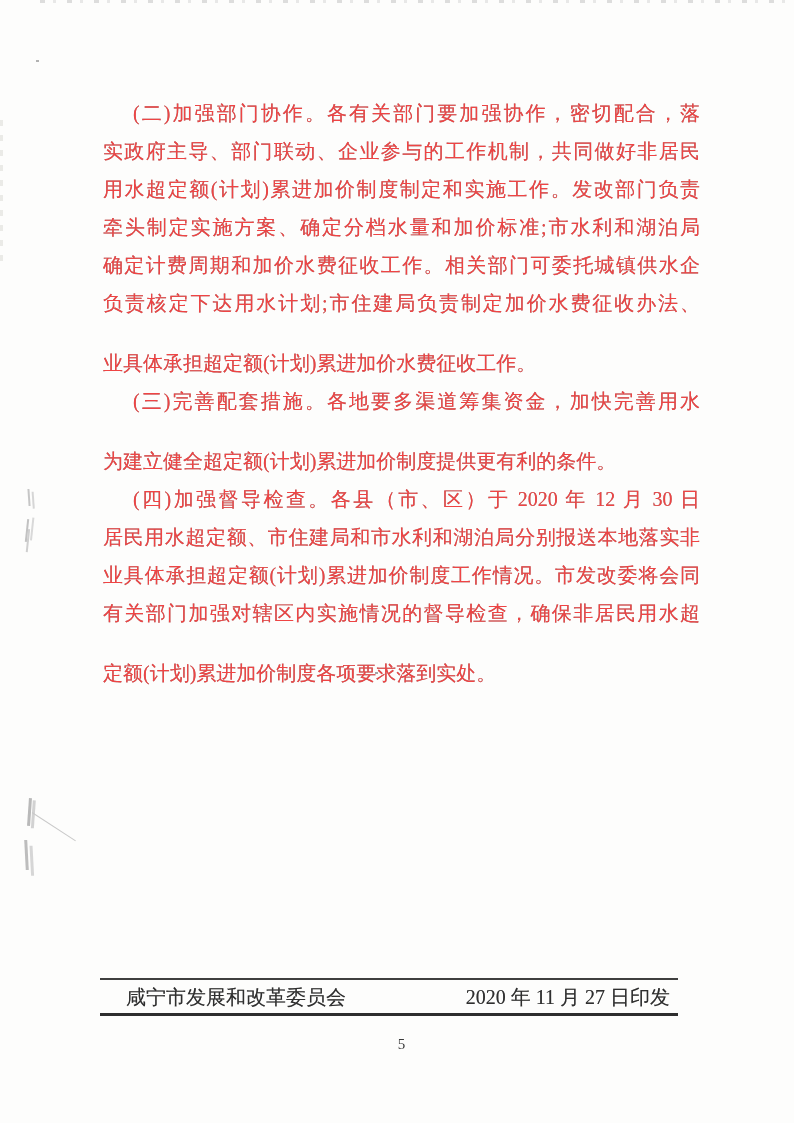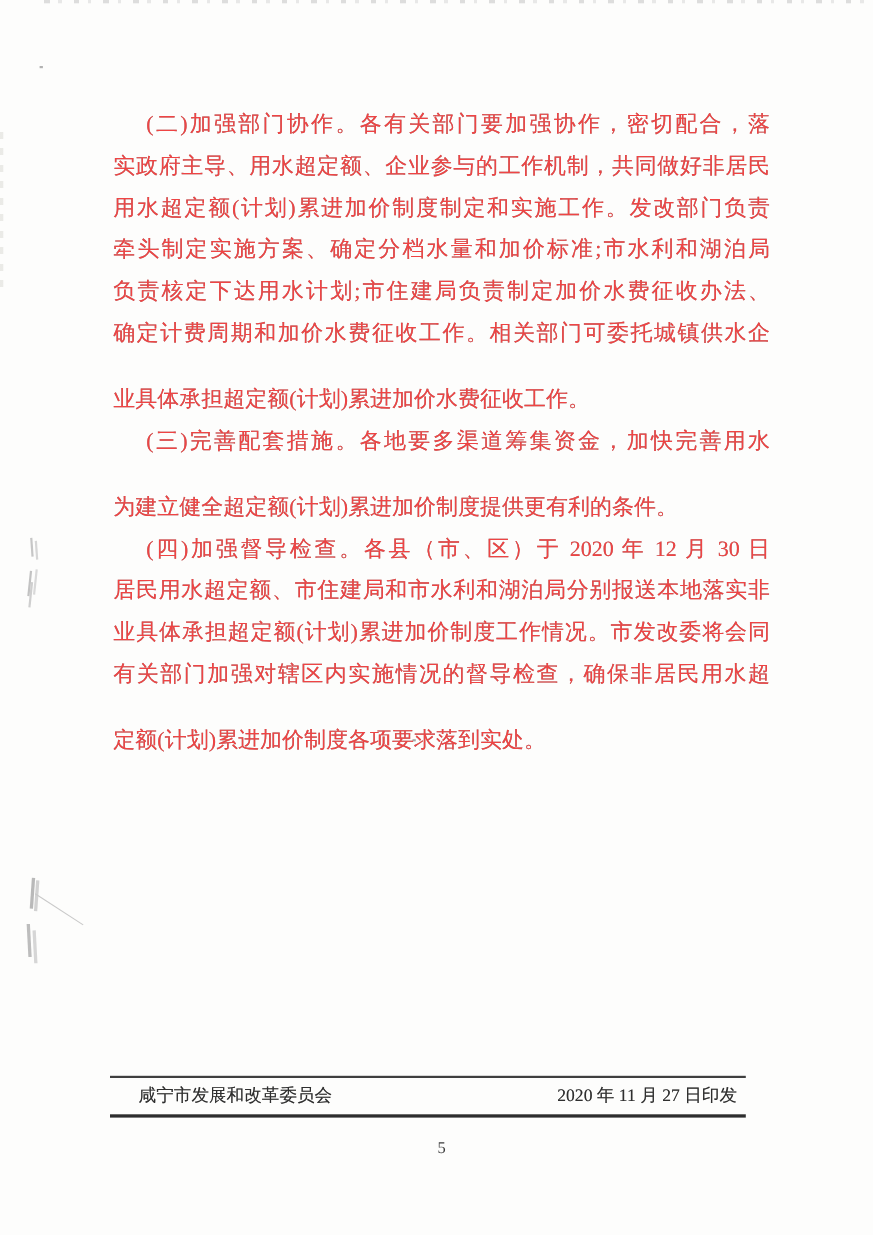--- a/index.html
+++ b/index.html
@@ -48,21 +48,21 @@
     top: 978px;
     width: 578px;
     border-top: 2px solid #3f3f3f;
     border-bottom: 3px solid #2e2e2e;
   }
   .footer-row {
     display: flex;
     justify-content: space-between;
     align-items: center;
     padding: 5px 8px 4px 26px;
-    font-size: 16px;
+    font-size: 20px;
     line-height: 24px;
     color: #2f2f2f;
     text-shadow: 0 0 0.6px rgba(50,50,50,0.5);
     font-family: Liberation Serif, serif;
   }
   .page-number {
     position: absolute;
     left: 103px;
     top: 1036px;
     width: 597px;
@@ -128,25 +128,25 @@
   <div class="artifact dot-1"></div>
   <div class="artifact smudge-a"></div>
   <div class="artifact smudge-b"></div>
   <div class="artifact dot-2"></div>
   <div class="artifact smudge-c"></div>
   <div class="artifact smudge-d"></div>
   <div class="artifact diag-line"></div>
 
   <div class="doc-body" id="doc-body">
       <div class="line indent">(二)加强部门协作。各有关部门要加强协作，密切配合，落</div>
-      <div class="line">实政府主导、用水超定额、企业参与的工作机制，共同做好非居民</div>
+      <div class="line">实政府主导、部门联动、企业参与的工作机制，共同做好非居民</div>
       <div class="line">用水超定额(计划)累进加价制度制定和实施工作。发改部门负责</div>
       <div class="line">牵头制定实施方案、确定分档水量和加价标准;市水利和湖泊局</div>
+      <div class="line">确定计费周期和加价水费征收工作。相关部门可委托城镇供水企</div>
       <div class="line">负责核定下达用水计划;市住建局负责制定加价水费征收办法、</div>
-      <div class="line">确定计费周期和加价水费征收工作。相关部门可委托城镇供水企</div>
       <div class="line last">业具体承担超定额(计划)累进加价水费征收工作。</div>
       <div class="line indent">(三)完善配套措施。各地要多渠道筹集资金，加快完善用水</div>
       <div class="line last">为建立健全超定额(计划)累进加价制度提供更有利的条件。</div>
       <div class="line indent">(四)加强督导检查。各县（市、区）于 2020 年 12 月 30 日</div>
       <div class="line">居民用水超定额、市住建局和市水利和湖泊局分别报送本地落实非</div>
       <div class="line">业具体承担超定额(计划)累进加价制度工作情况。市发改委将会同</div>
       <div class="line">有关部门加强对辖区内实施情况的督导检查，确保非居民用水超</div>
       <div class="line last">定额(计划)累进加价制度各项要求落到实处。</div>
     </div>
 

